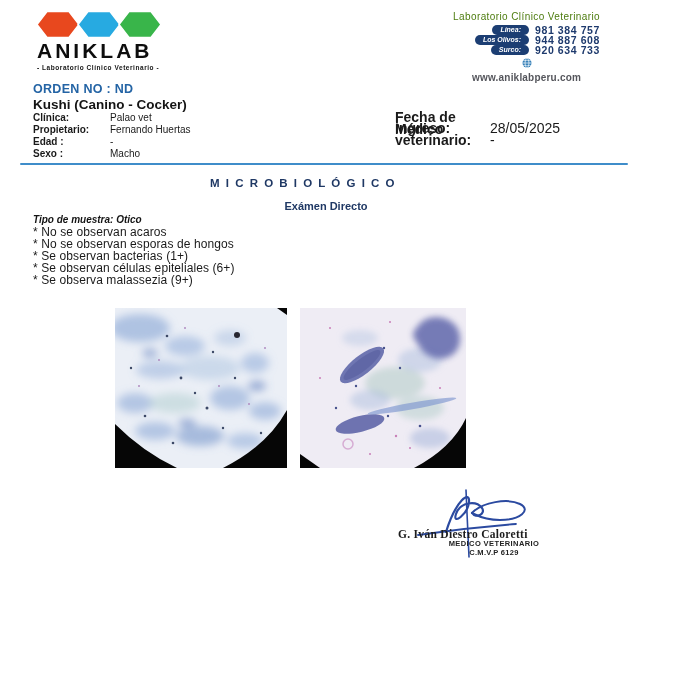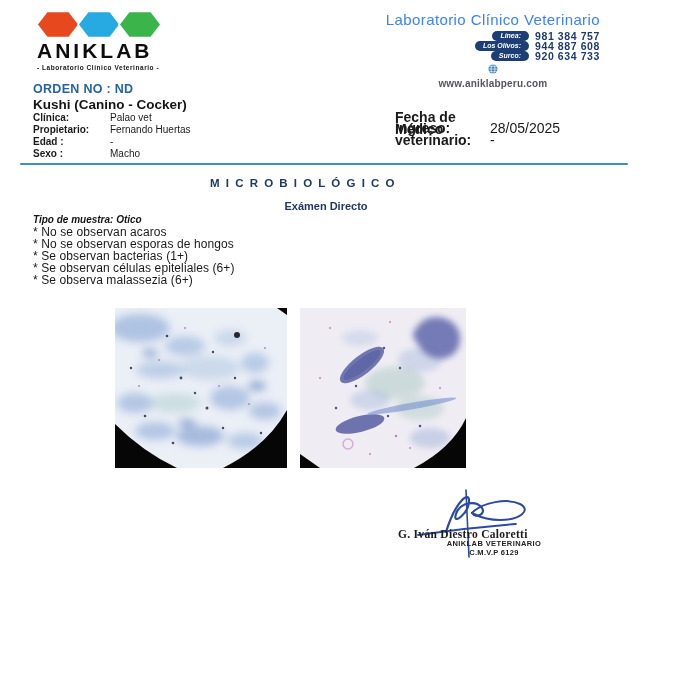--- a/index.html
+++ b/index.html
@@ -7,21 +7,21 @@
         font-family:"Liberation Sans",sans-serif;color:#1a1a1a;}
 
   
   #logo{position:absolute;left:37px;top:11px;}
   #hexes{display:block;}
   .brand{font-size:21px;font-weight:800;letter-spacing:3px;color:#0d0d0d;margin-top:1px;}
   .brand-tag{font-size:6.5px;font-weight:700;letter-spacing:.55px;color:#141414;margin-top:1px;}
 
   
   #contact{position:absolute;right:100px;top:11px;text-align:right;}
-  .contact-title{font-size:15px;color:#3b82f6;letter-spacing:.4px;margin-bottom:3px;}
+  .contact-title{font-size:10px;color:#4d7c0f;letter-spacing:.4px;margin-bottom:3px;}
   .phone-row{display:flex;justify-content:flex-end;align-items:center;gap:6px;height:10px;margin-bottom:0;}
   .badge{background:#1c3e73;color:#ffffff;font-size:7px;font-weight:700;font-style:italic;
          padding:1px 8px 1.5px;border-radius:8px;line-height:1;white-space:nowrap;}
   .pnum{color:#1e3a6d;font-weight:800;font-size:10.5px;letter-spacing:.6px;line-height:10px;white-space:nowrap;}
   .web-row{display:flex;justify-content:flex-end;align-items:center;gap:4px;margin-top:3px;flex-direction:column;}
   .web-text{font-size:10px;font-weight:600;color:#55565c;letter-spacing:.2px;}
 
   
   .abs{position:absolute;}
   #order-no{left:33px;top:82px;font-size:12.5px;font-weight:800;color:#2464a5;letter-spacing:.3px;}
@@ -122,21 +122,21 @@
   <div id="divider"></div>
 
   <div id="micro-title">M I C R O B I O L Ó G I C O</div>
   <div id="exam-title">Exámen Directo</div>
   <div id="sample-type" class="abs">Tipo de muestra: Otico</div>
 
   <div class="finding" style="top:227px">* No se observan acaros</div>
   <div class="finding" style="top:239px">* No se observan esporas de hongos</div>
   <div class="finding" style="top:251px">* Se observan bacterias (1+)</div>
   <div class="finding" style="top:263px">* Se observan células epiteliales (6+)</div>
-  <div class="finding" style="top:275px">* Se observa malassezia (6+)</div>
+  <div class="finding" style="top:275px">* Se observa malassezia (9+)</div>
 
   <svg id="micro1" class="micro" width="172" height="160" viewBox="0 0 172 160">
     <defs>
         <filter id="b1" x="-30%" y="-30%" width="160%" height="160%">
           <feGaussianBlur stdDeviation="4"></feGaussianBlur>
         </filter>
       </defs>
     <rect width="172" height="160" fill="#ebeff6"></rect>
     <g filter="url(#b1)">
       <ellipse cx="25" cy="20" rx="30" ry="14" fill="#7d9ed2" opacity=".55"></ellipse>
@@ -233,16 +233,16 @@
 
   <svg id="sig-scribble" width="140" height="74" viewBox="0 0 140 74">
     <g fill="none" stroke="#2b4aa0" stroke-linecap="round">
       <path d="M34,46 C44,14 58,4 57,16 C56,28 40,40 44,28 C48,16 64,14 70,22 C74,28 64,33 60,27" stroke-width="2.2"></path>
       <path d="M60,27 C70,16 96,12 108,18 C120,24 108,34 88,34 C74,34 66,30 62,28" stroke-width="2"></path>
       <path d="M6,49 C40,44 78,40 104,38" stroke-width="1.8"></path>
       <path d="M54,4 C55,26 56,52 57,71" stroke-width="1.6"></path>
     </g>
   </svg>
   <div id="sig-name">G. Iván Diestro Caloretti</div>
-  <div id="sig-title">ANIKLAB VETERINARIO</div>
+  <div id="sig-title">MEDICO VETERINARIO</div>
   <div id="sig-license">C.M.V.P 6129</div>
 
 </div>
 
 </body></html>

